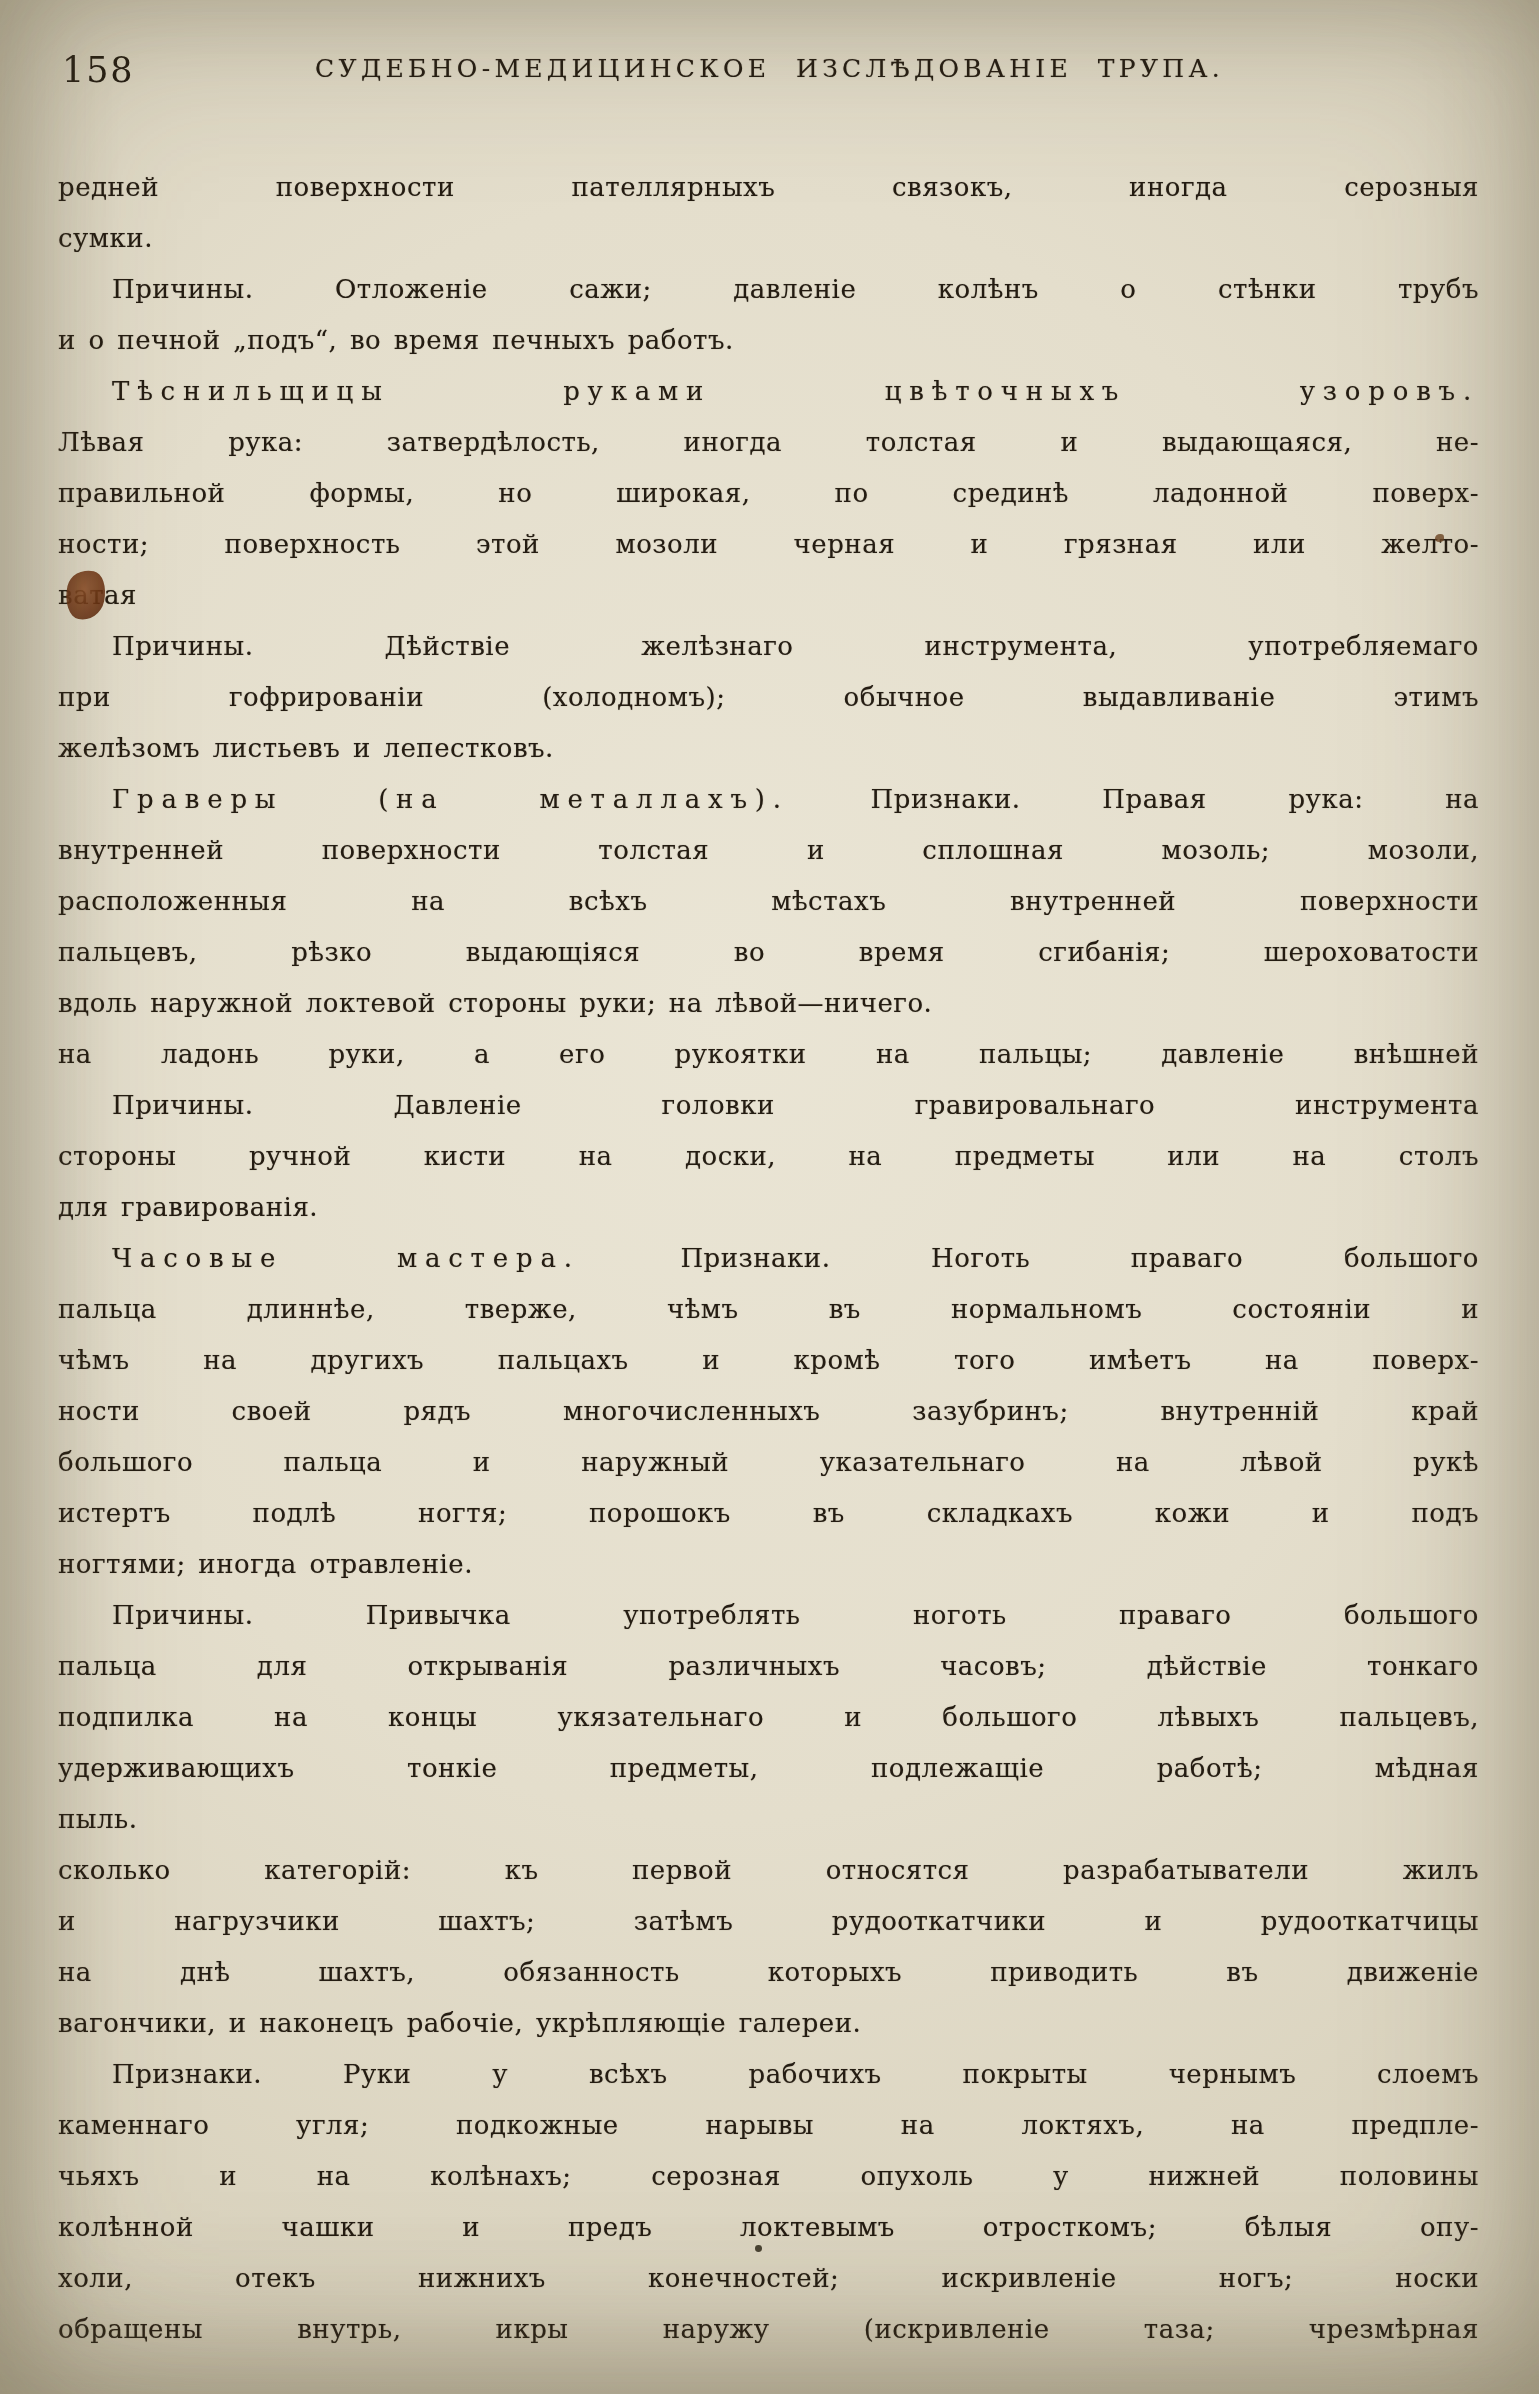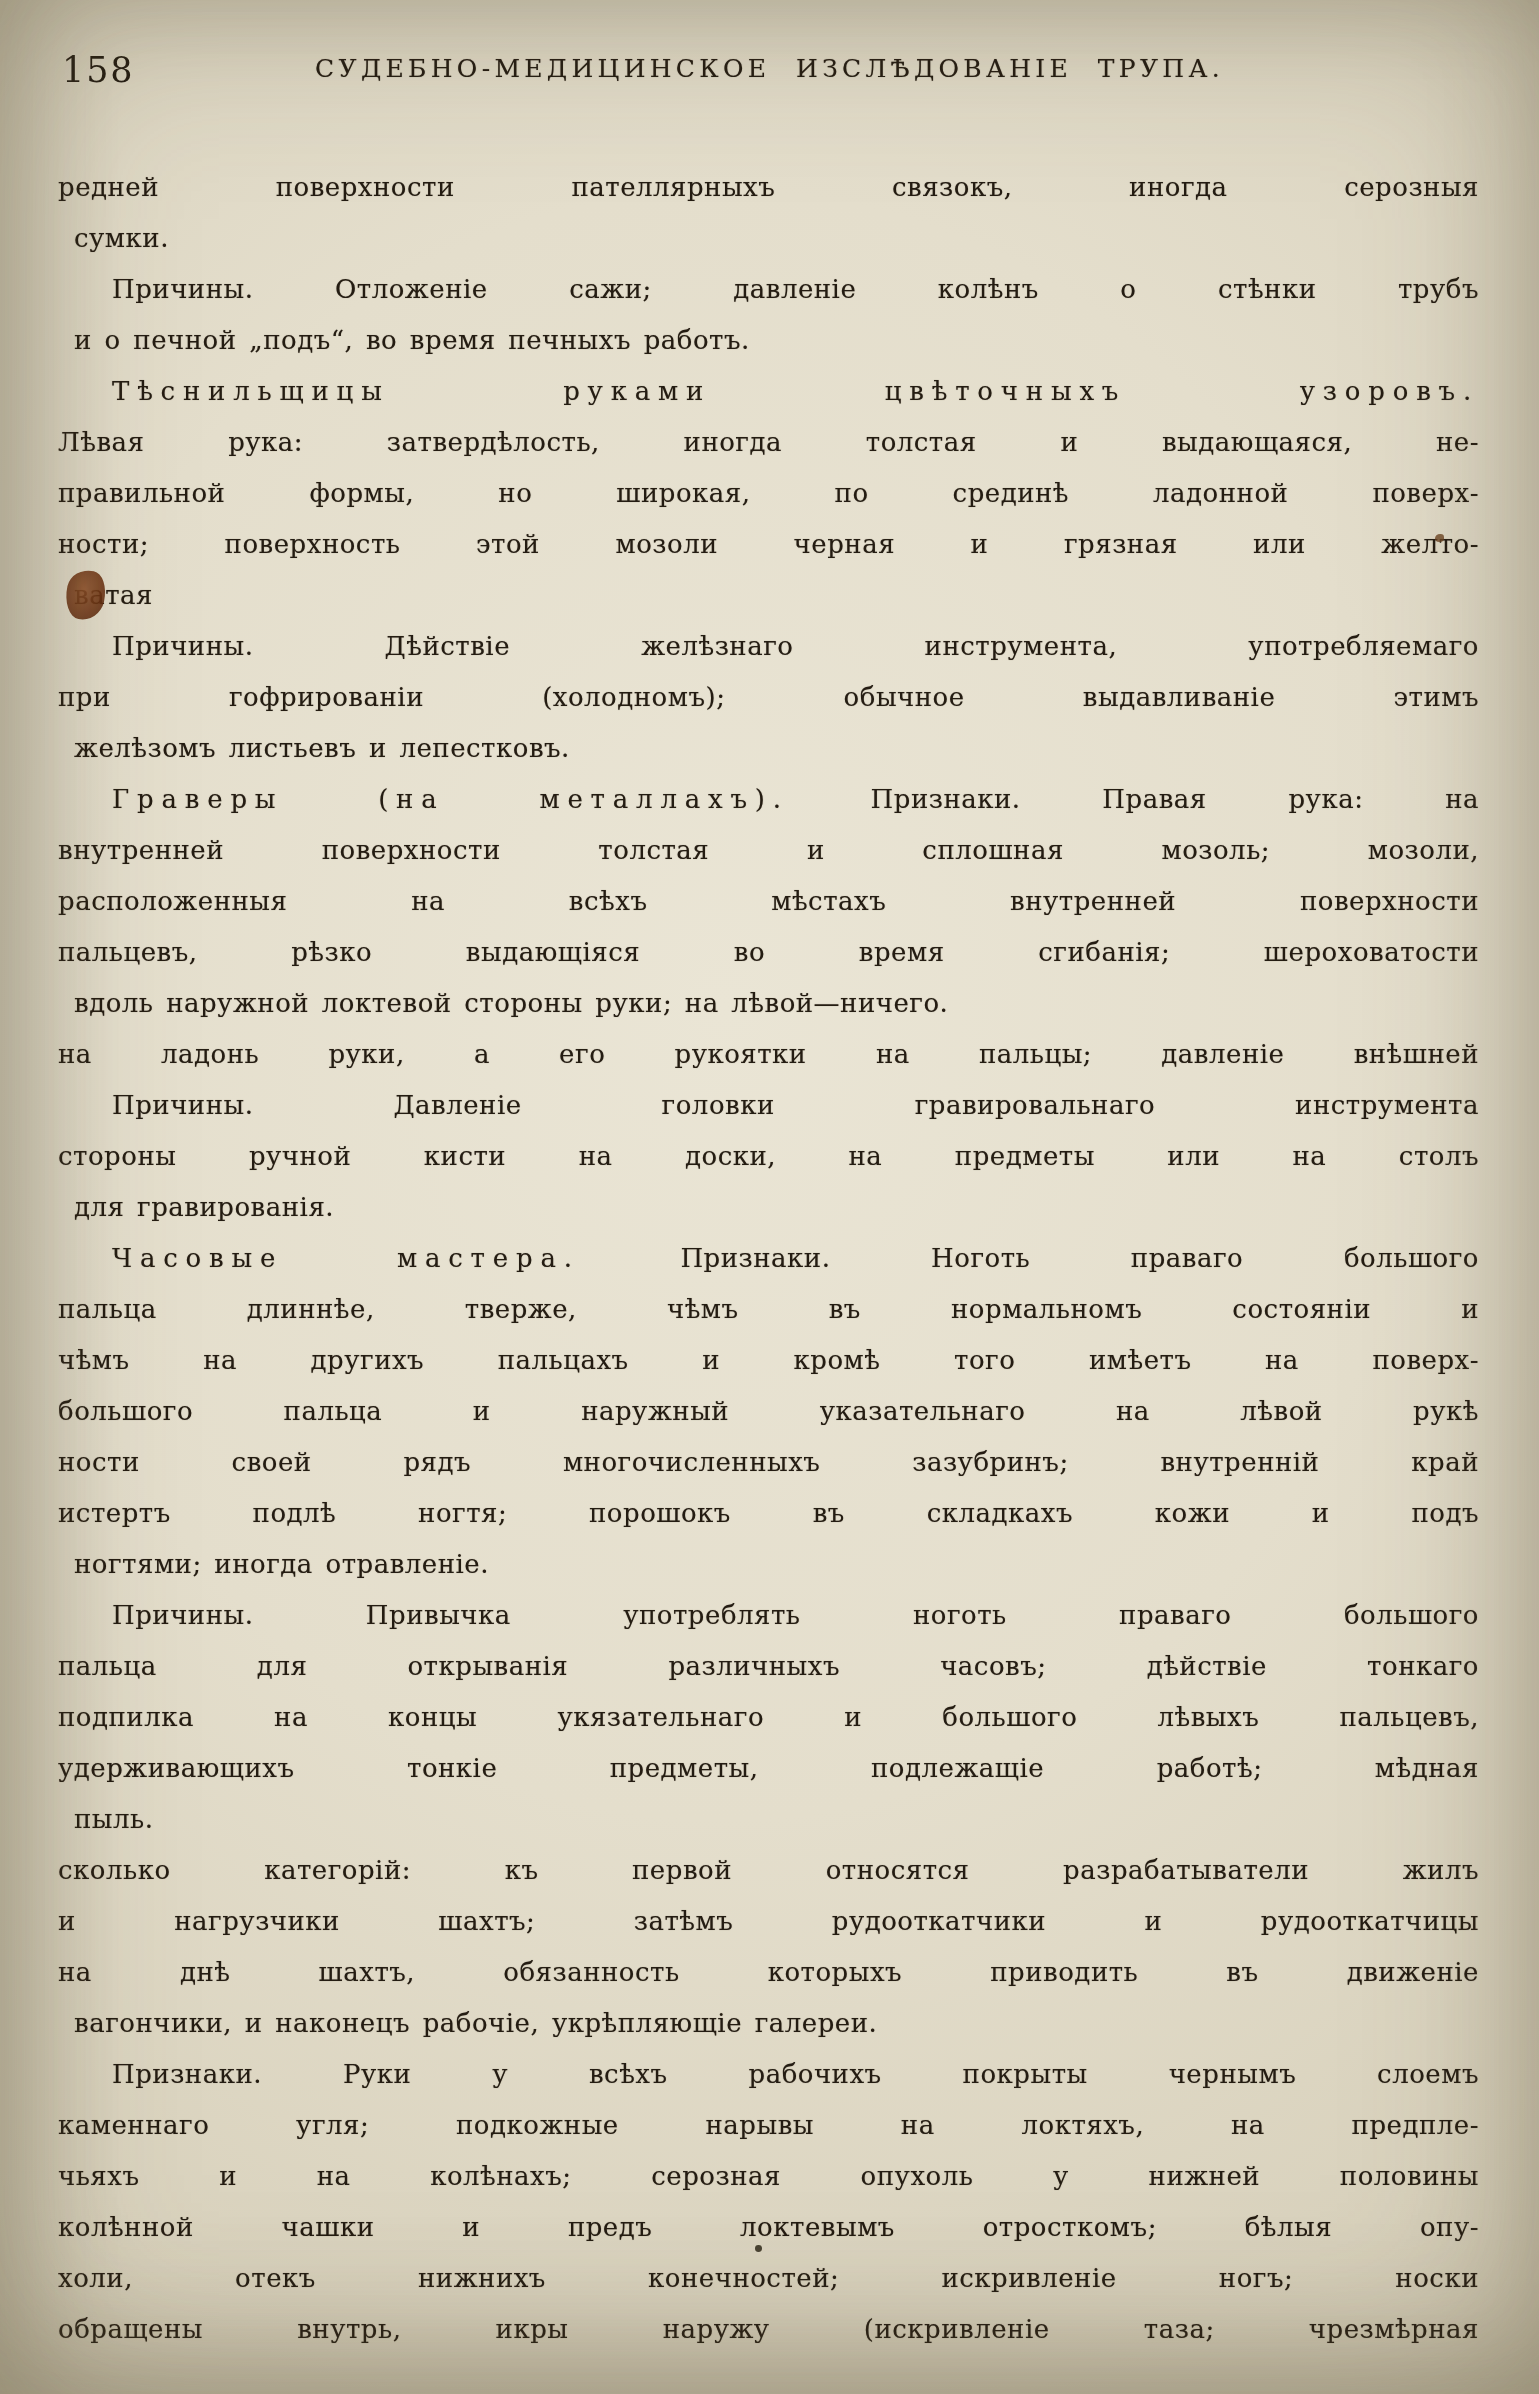--- a/index.html
+++ b/index.html
@@ -47,21 +47,21 @@
     line-height: 51px;
     height: 51px;
     white-space: nowrap;
     text-align: justify;
     text-align-last: justify;
     word-spacing: 3.9px;
     text-shadow: 0 0 1px rgba(40,30,18,0.4);
   }
   
   .line { white-space: normal; overflow: hidden; }
-  .line.flush { text-align: left; text-align-last: left; margin-left: 16px; }
+  .line.flush { text-align: left; text-align-last: left; }
   .line.indent { text-indent: 54px; }
   .gesperrt { letter-spacing: 0.30em; word-spacing: 9.7px; }
   .plain { letter-spacing: 0.5px; }
 
   .ink-stain-large {
     position: absolute; left: 66px; top: 570px;
     width: 39px; height: 50px;
     background: radial-gradient(ellipse at 45% 40%, #8c4d26 0%, #6e3414 55%, #53250c 100%);
     border-radius: 58% 42% 55% 45% / 40% 55% 45% 60%;
     opacity: 0.88;
@@ -117,22 +117,22 @@
     <div class="paragraph">
       <div class="line"><span class="plain">на ладонь руки, а его рукоятки на пальцы; давленіе внѣшней</span></div>
       <div class="line indent"><span class="plain">Причины. Давленіе головки гравировальнаго инструмента</span></div>
       <div class="line"><span class="plain">стороны ручной кисти на доски, на предметы или на столъ</span></div>
       <div class="line flush"><span class="plain">для гравированія.</span></div>
     </div>
     <div class="paragraph">
       <div class="line indent"><span class="gesperrt">Часовые мастера.</span><span class="plain"> Признаки. Ноготь праваго большого</span></div>
       <div class="line"><span class="plain">пальца длиннѣе, тверже, чѣмъ въ нормальномъ состояніи и</span></div>
       <div class="line"><span class="plain">чѣмъ на другихъ пальцахъ и кромѣ того имѣетъ на поверх-</span></div>
+      <div class="line"><span class="plain">ности своей рядъ многочисленныхъ зазубринъ; внутренній край</span></div>
       <div class="line"><span class="plain">большого пальца и наружный указательнаго на лѣвой рукѣ</span></div>
-      <div class="line"><span class="plain">ности своей рядъ многочисленныхъ зазубринъ; внутренній край</span></div>
       <div class="line"><span class="plain">истертъ подлѣ ногтя; порошокъ въ складкахъ кожи и подъ</span></div>
       <div class="line flush"><span class="plain">ногтями; иногда отравленіе.</span></div>
     </div>
     <div class="paragraph">
       <div class="line indent"><span class="plain">Причины. Привычка употреблять ноготь праваго большого</span></div>
       <div class="line"><span class="plain">пальца для открыванія различныхъ часовъ; дѣйствіе тонкаго</span></div>
       <div class="line"><span class="plain">подпилка на концы укязательнаго и большого лѣвыхъ пальцевъ,</span></div>
       <div class="line"><span class="plain">удерживающихъ тонкіе предметы, подлежащіе работѣ; мѣдная</span></div>
       <div class="line flush"><span class="plain">пыль.</span></div>
     </div>

